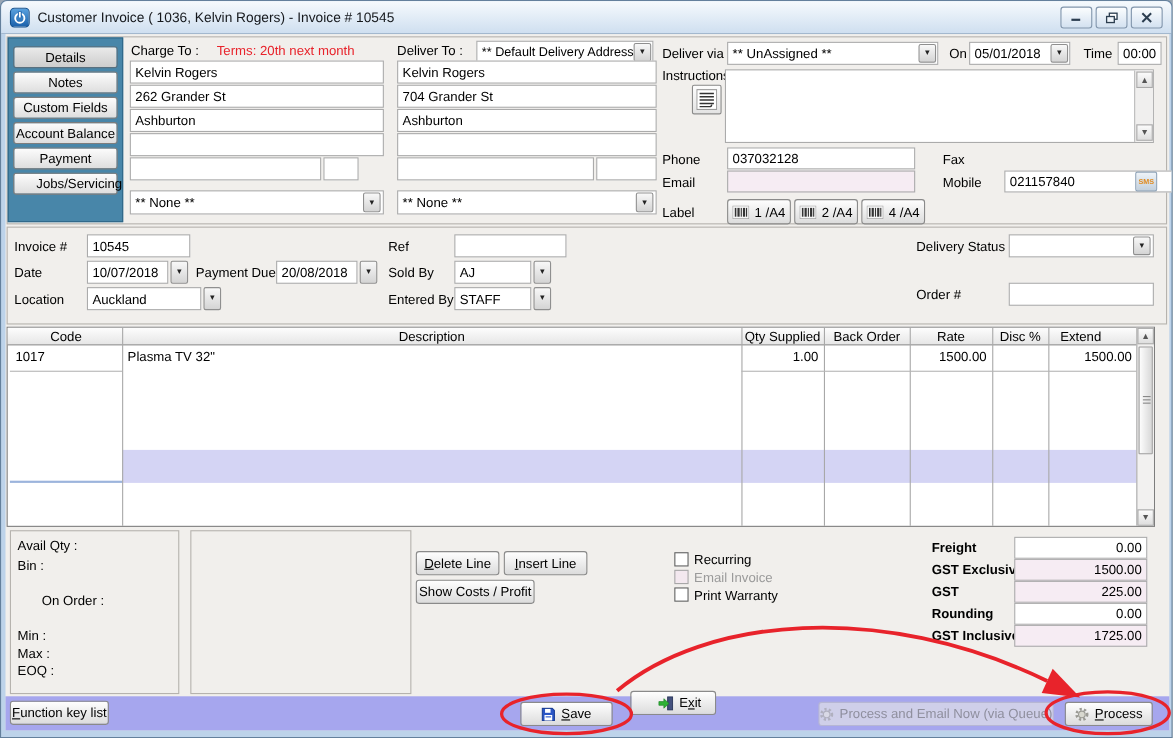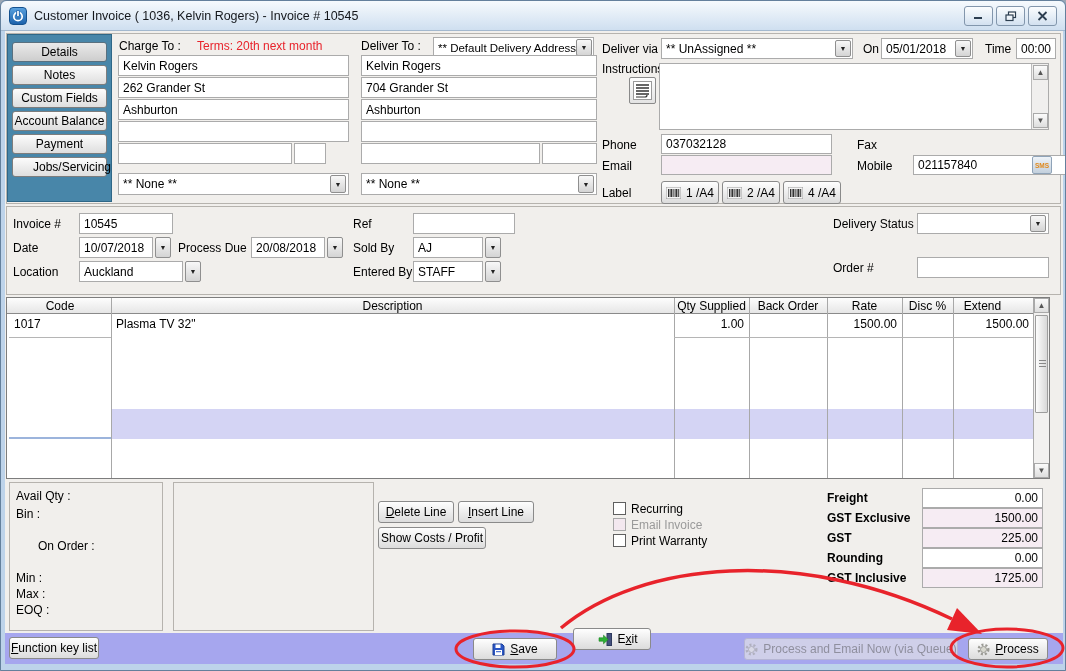--- a/index.html
+++ b/index.html
@@ -6,21 +6,21 @@
   html,body { background:#9aa7b5; }
   body { font-family:"Liberation Sans", sans-serif; }
   #stage { position:relative; width:1066px; height:671px; background:#bdd3ea;
            border:1px solid #64809c; border-radius:6px 6px 0 0; overflow:hidden;
            font-size:12px; color:#000; }
   .titlebar { position:absolute; left:0; top:0; right:0; height:30px;
               background:linear-gradient(#f6fafd,#cfdff0); border-bottom:1px solid #a3b8ce;
               border-radius:6px 6px 0 0; }
   .content { position:absolute; left:4px; top:30px; width:1058px; height:633px; background:#f1efec; }
   .lbl { position:absolute; white-space:nowrap; line-height:14px; font-size:12px; }
-  .bold { font-weight:bold; }
+  .bold { font-weight:bold;margin-left:20px; }
   .red { color:#e8232b; }
   .grey { color:#9a9a9a; }
   .inp { position:absolute; background:#fff; border:1px solid #ababab; display:flex;
          align-items:center; padding:0 4px; overflow:hidden; white-space:nowrap; font-size:12px; }
   .inp.pink { background:#f6ecf3; }
   .inp.num { justify-content:flex-end; }
   .inp.center { justify-content:center; }
   .arrow { position:absolute; width:16px; background:linear-gradient(#f8f8f8,#d4d4d4);
            border:1px solid #8f8f8f; border-radius:2px; display:flex; align-items:center;
            justify-content:center; font-size:7px; color:#222; }
@@ -246,21 +246,21 @@
   <div class="lbl" style="left:352px;top:216px;">Ref</div>
   <div class="inp" style="left:412px;top:212px;width:102px;height:21px;">
       <span></span>
     </div>
 
   <div class="lbl" style="left:12px;top:240px;">Date</div>
   <div class="inp" style="left:78px;top:236px;width:74px;height:21px;">
       <span>10/07/2018</span>
     </div>
   <div class="arrow" style="left:154px;top:236px;height:21px;">▼</div>
-  <div class="lbl" style="left:177px;top:240px;">Process Due</div>
+  <div class="lbl" style="left:177px;top:240px;">Payment Due</div>
   <div class="inp" style="left:250px;top:236px;width:74px;height:21px;">
       <span>20/08/2018</span>
     </div>
   <div class="arrow" style="left:326px;top:236px;height:21px;">▼</div>
   <div class="lbl" style="left:352px;top:240px;">Sold By</div>
   <div class="inp" style="left:412px;top:236px;width:70px;height:21px;">
       <span>AJ</span>
     </div>
   <div class="arrow" style="left:484px;top:236px;height:21px;">▼</div>
 

